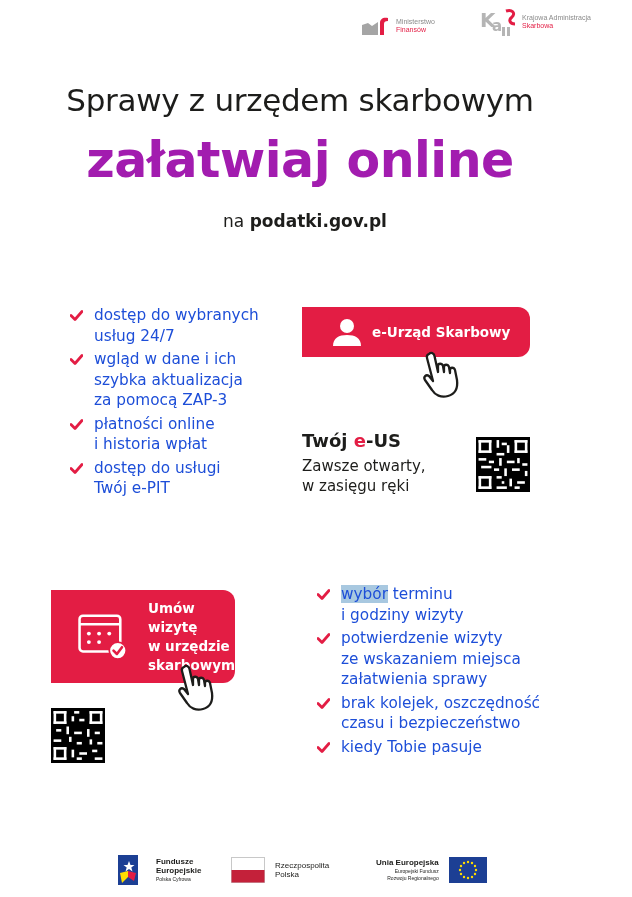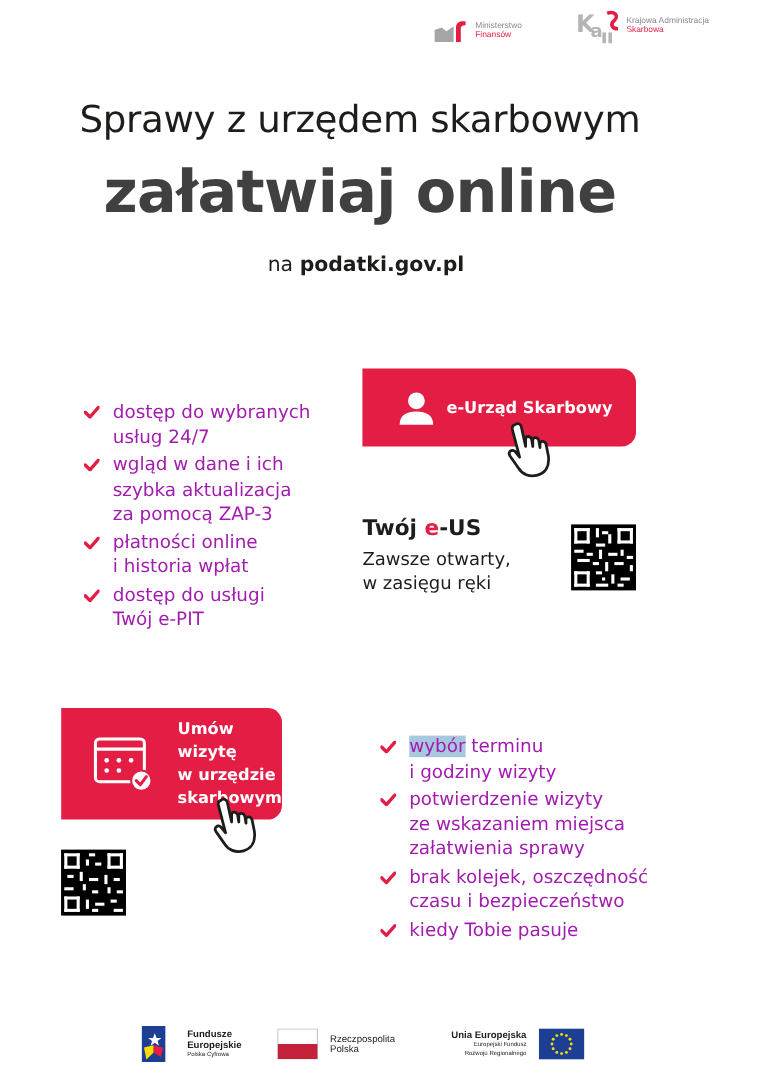--- a/index.html
+++ b/index.html
@@ -8,35 +8,35 @@
   .abs { position: absolute; }
 
   
   .logo-mf { left: 362px; top: 14px; width: 90px; height: 24px; display: flex; align-items: center; }
   .logo-kas { left: 480px; top: 6px; width: 145px; height: 32px; display: flex; align-items: center; }
   .logo-text { font-family: "Liberation Sans", sans-serif; font-size: 7px; line-height: 8px; color: #8a8a8a; }
   .logo-text .red { color: #e31d44; }
 
   
   .headline-1 { left: 0; top: 82px; width: 600px; text-align: center; font-family: "DejaVu Sans", sans-serif; font-size: 31px; font-weight: normal; color: #1d1d1b; letter-spacing: -0.3px; }
-  .headline-2 { left: 0; top: 132px; width: 600px; text-align: center; font-family: "DejaVu Sans", sans-serif; font-size: 49px; font-weight: bold; color: #404040; letter-spacing: -0.5px; }
+  .headline-2 { left: 0; top: 132px; width: 600px; text-align: center; font-family: "DejaVu Sans", sans-serif; font-size: 49px; font-weight: bold; color: #a21caf; letter-spacing: -0.5px; }
   .subhead { left: 0; top: 211px; width: 610px; text-align: center; font-family: "DejaVu Sans", sans-serif; font-size: 17px; color: #1d1d1b; }
   .subhead b { font-weight: bold; }
 
   
-  .checklist { list-style: none; font-family: "DejaVu Sans", sans-serif; font-size: 15.3px; line-height: 20.5px; color: #a21caf; margin-top: 28px; }
+  .checklist { list-style: none; font-family: "DejaVu Sans", sans-serif; font-size: 15.3px; line-height: 20.5px; color: #1d4ed8; }
   .checklist li { position: relative; padding-left: 24px; margin-bottom: 3px; }
   .checklist li .check { position: absolute; left: 0; top: 5px; width: 13px; height: 11px; }
   .list-left { left: 70px; top: 305px; width: 220px; }
   .list-right { left: 317px; top: 584px; width: 270px; }
   .hl { background: #a8c8e0; }
 
   
   .btn-red { background: #e31d44; color: #fff; border-radius: 0 12px 12px 0; display: flex; align-items: center; font-family: "DejaVu Sans", sans-serif; font-weight: bold; cursor: pointer; }
-  .btn-eus { left: 302px; top: 307px; width: 228px; height: 65px; padding-left: 30px; font-size: 13.5px; }
+  .btn-eus { left: 302px; top: 307px; width: 228px; height: 50px; padding-left: 30px; font-size: 13.5px; }
   .btn-eus .user-icon { width: 30px; height: 30px; margin-right: 10px; }
   .btn-visit { left: 51px; top: 590px; width: 184px; height: 93px; padding-left: 26px; font-size: 13.5px; line-height: 19px; }
   .btn-visit .cal-icon { width: 60px; height: 56px; margin-right: 20px; }
   .hand { width: 50px; height: 50px; }
   .hand-1 { left: 419px; top: 350px; }
   .hand-2 { left: 174px; top: 663px; }
 
   
   .eus-title { left: 302px; top: 430px; font-family: "DejaVu Sans", sans-serif; font-size: 18px; font-weight: bold; color: #1d1d1b; }
   .eus-title .red { color: #e31d44; }

